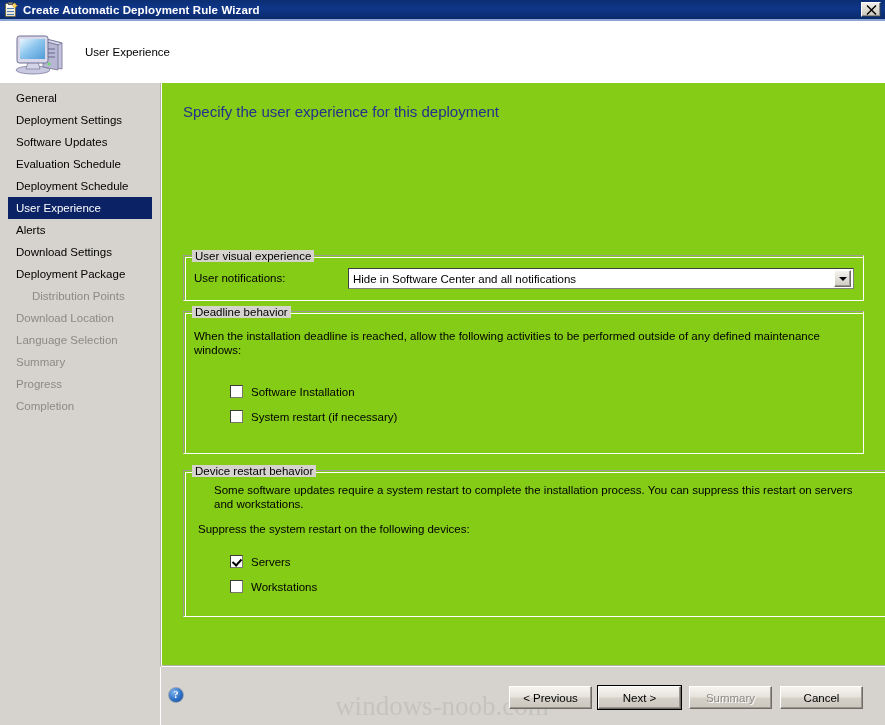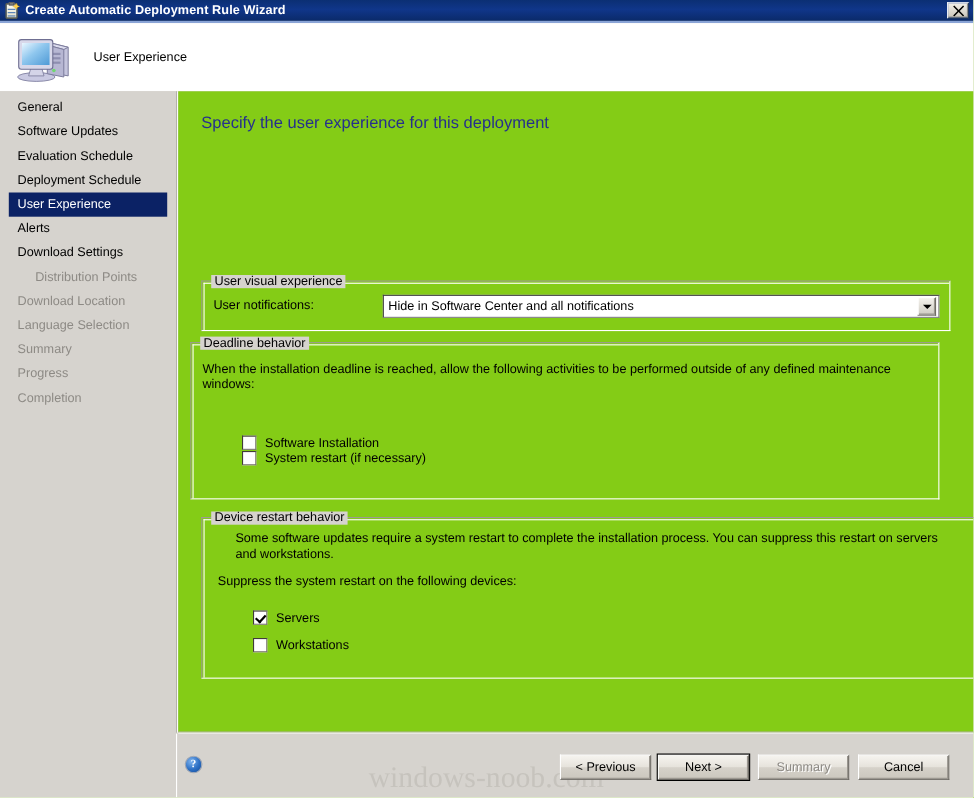--- a/index.html
+++ b/index.html
@@ -213,21 +213,21 @@
     background: #d6d3ce;
     padding: 0 3px;
     font-size: 11.5px;
     color: #000000;
     white-space: nowrap;
     z-index: 2;
   }
   .gb-inner { position: relative; z-index: 1; }
 
   #gb-visual { left: 21px; top: 172px; width: 681px; height: 46px; }
-  #gb-deadline { left: 11px; top: 228px; width: 681px; height: 143px; }
+  #gb-deadline { left: 21px; top: 228px; width: 681px; height: 143px; }
   #gb-restart { left: 21px; top: 387px; width: 781px; height: 147px; }
 
   .field-label {
     position: absolute;
     font-size: 11.5px;
     color: #000000;
     white-space: nowrap;
   }
 
   .combo {
@@ -449,26 +449,28 @@
         </defs>
       </svg>
     </div>
     <div class="header-title">User Experience</div>
   </div>
 
   <div class="body-area">
 
     <div class="sidebar">
       <div class="nav-item">General</div>
+      <div class="nav-item">Deployment Settings</div>
       <div class="nav-item">Software Updates</div>
       <div class="nav-item">Evaluation Schedule</div>
       <div class="nav-item">Deployment Schedule</div>
       <div class="nav-item selected">User Experience</div>
       <div class="nav-item">Alerts</div>
       <div class="nav-item">Download Settings</div>
+      <div class="nav-item">Deployment Package</div>
       <div class="nav-item sub disabled">Distribution Points</div>
       <div class="nav-item disabled">Download Location</div>
       <div class="nav-item disabled">Language Selection</div>
       <div class="nav-item disabled">Summary</div>
       <div class="nav-item disabled">Progress</div>
       <div class="nav-item disabled">Completion</div>
     </div>
 
     <div class="divider-v2"></div>
     <div class="divider-v"></div>
@@ -487,21 +489,21 @@
                 <div class="arrow-down"></div>
               </div>
           </div>
         </div>
       </div>
 
       <div class="groupbox" id="gb-deadline">
         <div class="gb-legend">Deadline behavior</div>
         <div class="gb-inner">
           <div class="para" style="left:10px; top:17px; width:660px;">When the installation deadline is reached, allow the following activities to be performed outside of any defined maintenance windows:</div>
-          <div class="checkrow" style="left:46px; top:73px;margin-top:11px;">
+          <div class="checkrow" style="left:46px; top:73px;">
             <div class="checkbox"></div>
             <div class="cb-label">Software Installation</div>
           </div>
           <div class="checkrow" style="left:46px; top:98px;">
             <div class="checkbox"></div>
             <div class="cb-label">System restart (if necessary)</div>
           </div>
         </div>
       </div>
 

